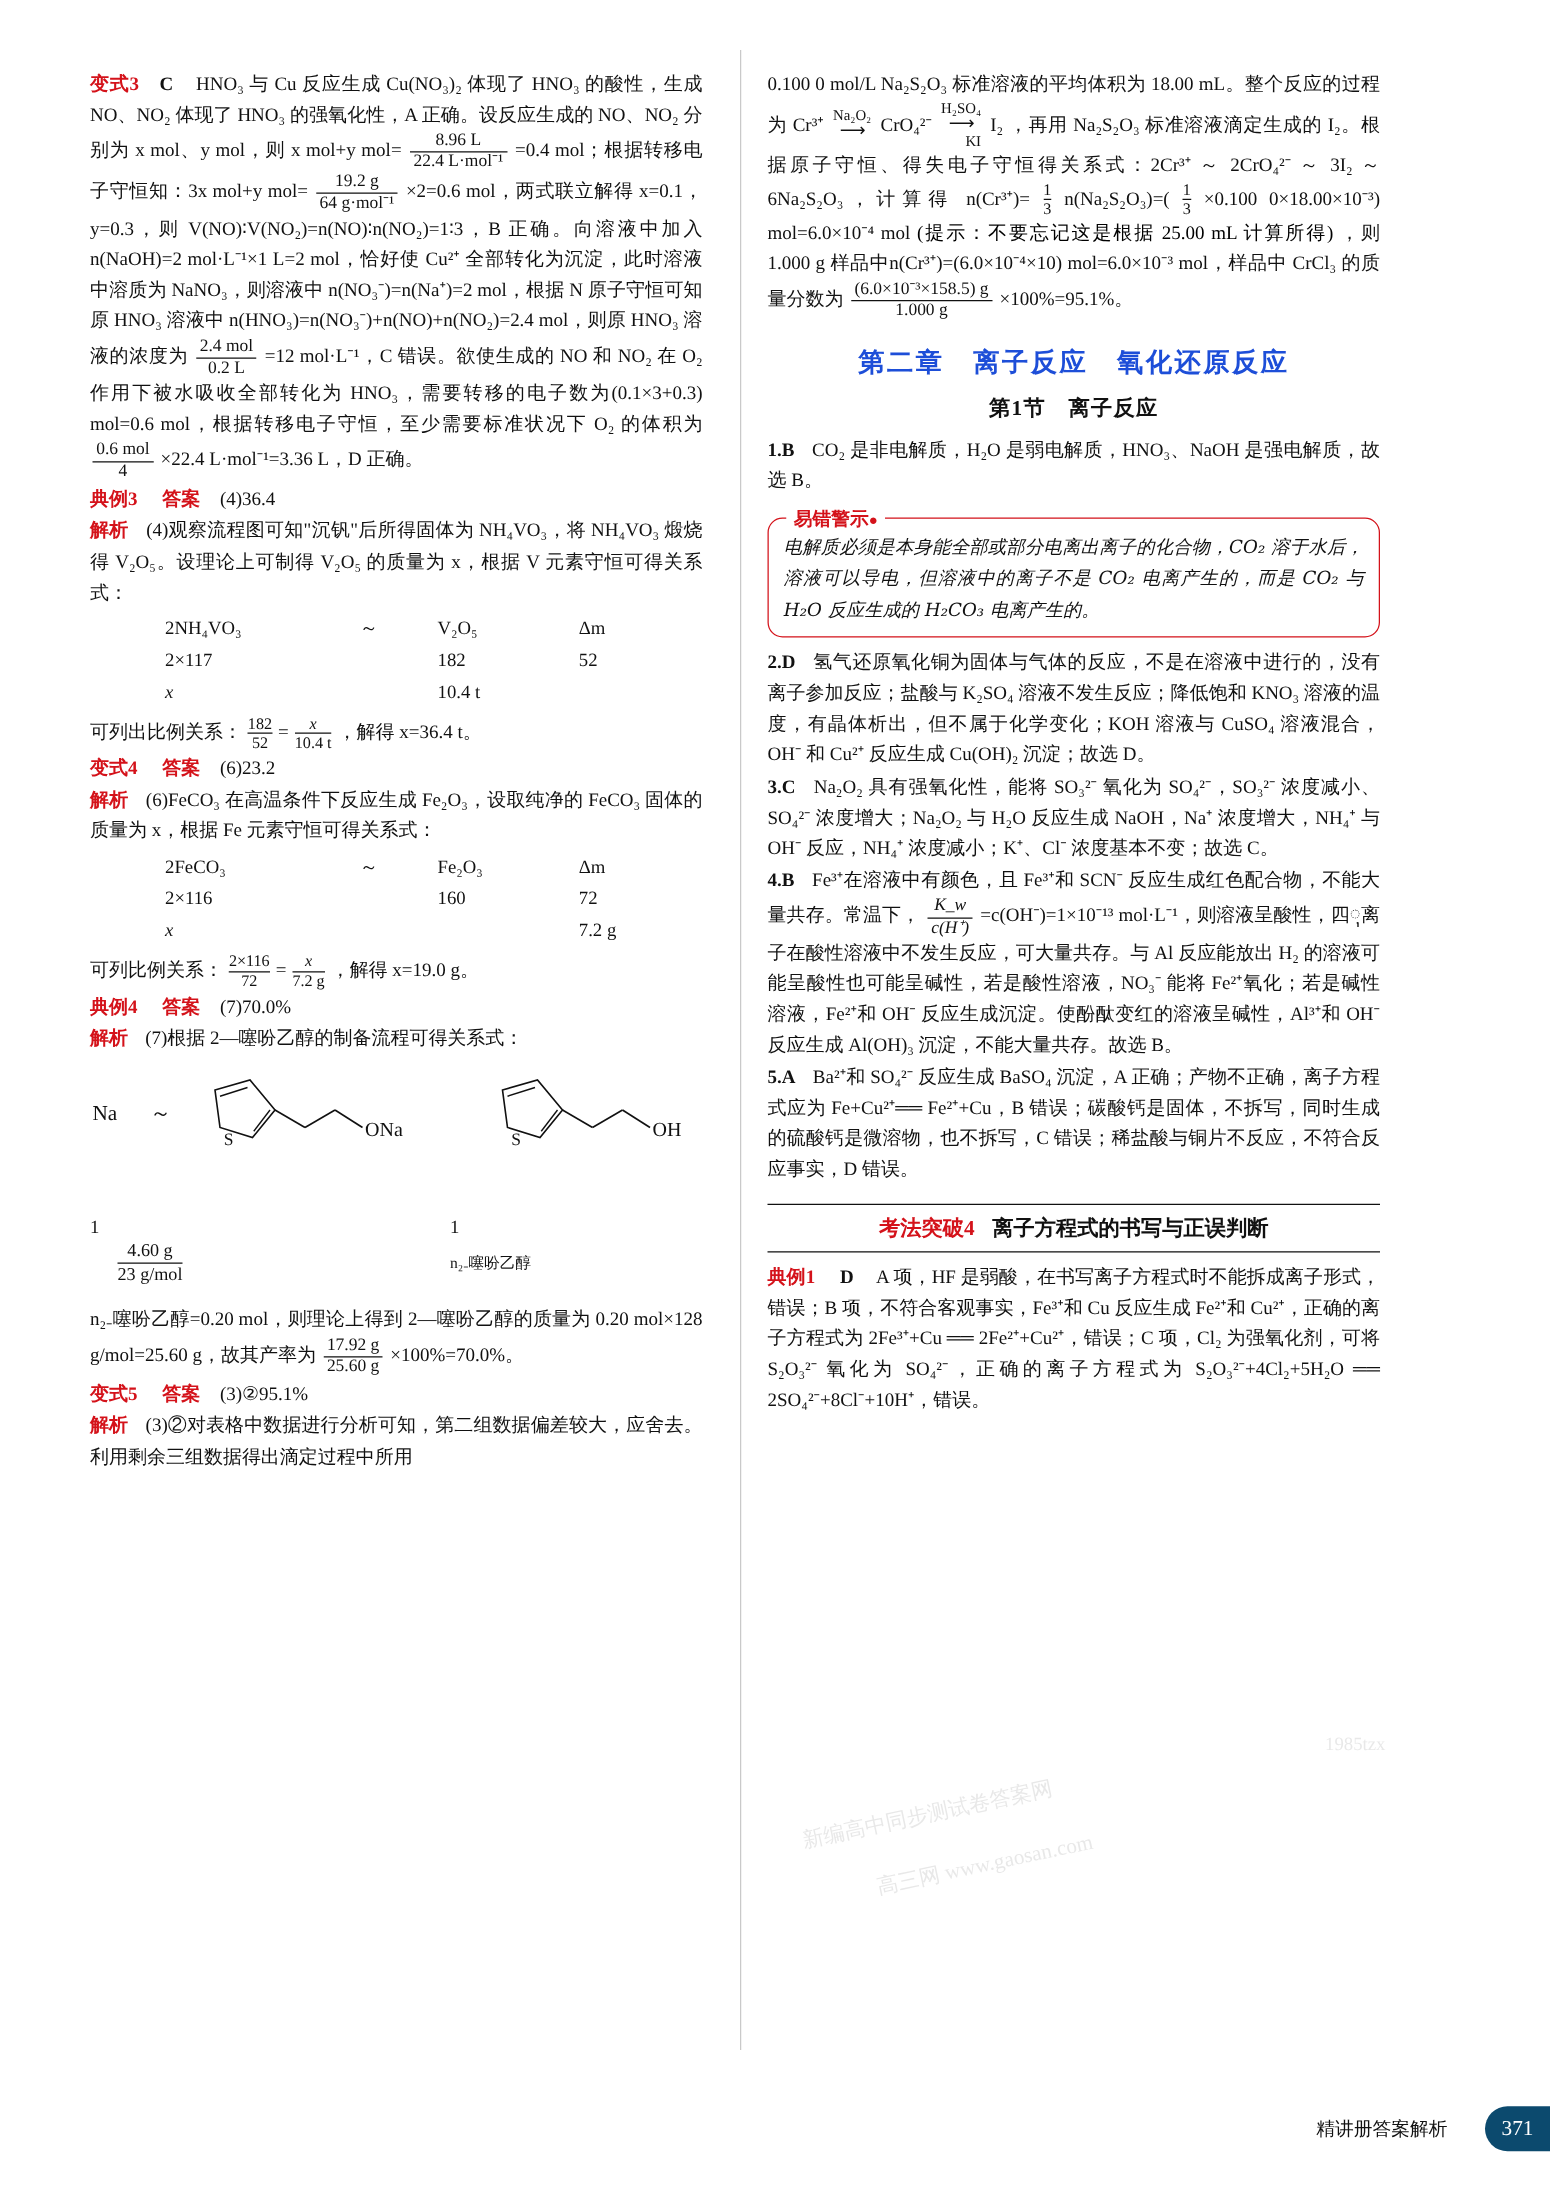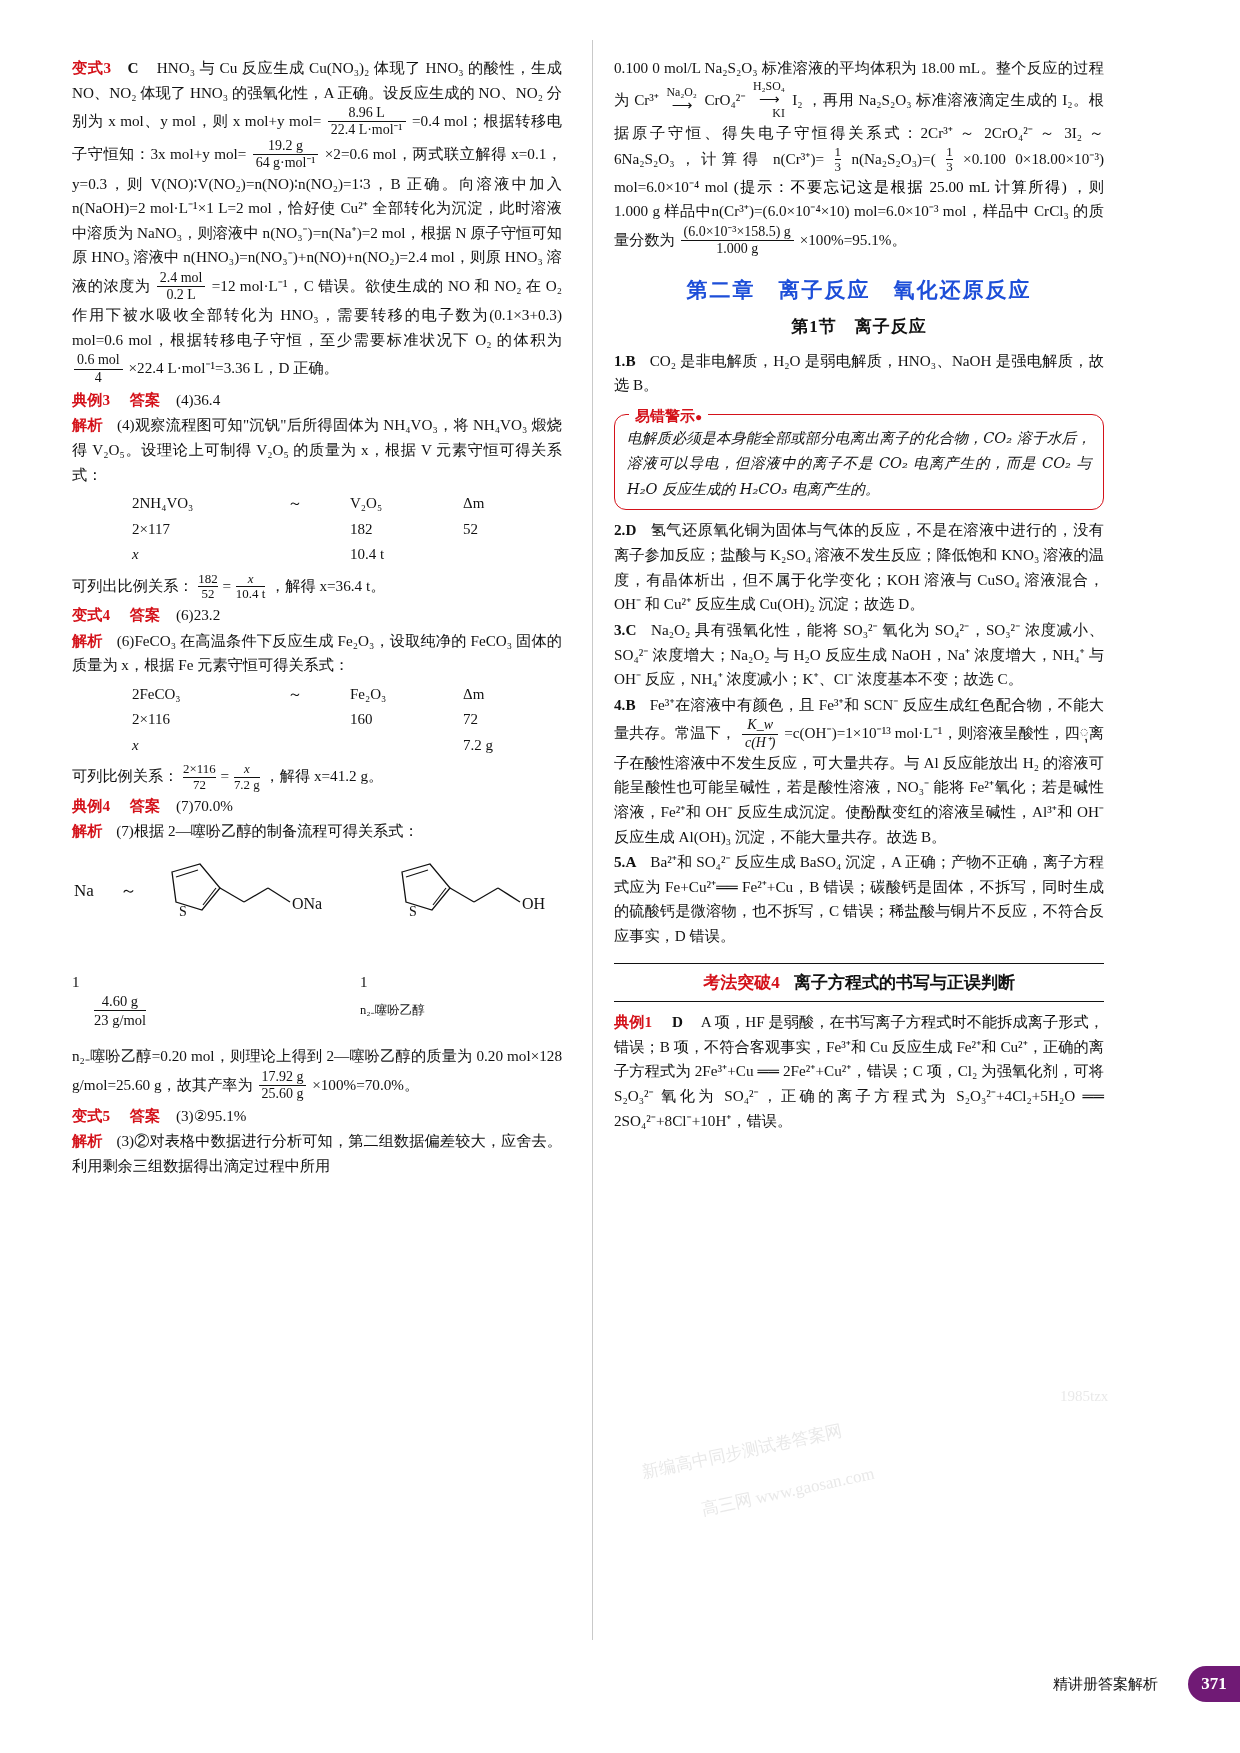--- a/index.html
+++ b/index.html
@@ -132,30 +132,30 @@
   .eqtable .c1 { width: 168px; text-align: left; padding-left: 60px;}
   .eqtable .c2 { width: 40px; text-align:center;}
   .eqtable .c3 { width: 78px; text-align: left;}
   .eqtable .c4 { width: 70px; text-align: left;}
   
   .struct { margin: 6px 0 2px 0; position: relative; height: 118px;}
   .struct2 { margin: 2px 0 4px 0; position: relative; height: 70px;}
   
   .footer {
     position: absolute;
-    right: 72px; bottom: 59px;
+    right: 72px; bottom: 40px;
     display: flex; align-items: flex-end;
   }
   .footer .txt { font-size: 15px; color: #111; margin-right: 10px;}
   .pagenum {
-    background: #701a75; color: #fff;
+    background: #0c4a6e; color: #fff;
     width: 52px; height: 36px;
     border-radius: 18px 0 0 18px;
     display: flex; align-items: center; justify-content: center;
-    font-size: 17px; font-weight: bold;
+    font-size: 17px; font-weight: normal;
     position: absolute; right: -72px; bottom: -8px;
   }
   .wm {
     position: absolute;
     color: rgba(150,150,150,0.22);
     font-size: 17px;
     transform: rotate(-12deg);
     white-space: nowrap;
     pointer-events: none;
   }
@@ -272,21 +272,21 @@
       <span>可列比例关系：</span>
       <span class="fracs">
         <span class="num">2×116</span>
         <span class="den">72</span>
       </span>
       <span>=</span>
       <span class="fracs">
         <span class="num it">x</span>
         <span class="den">7.2 g</span>
       </span>
-      <span>，解得 x=41.2 g。</span>
+      <span>，解得 x=19.0 g。</span>
     </p>
 
     <p class="ansline">
       <span class="lbl">典例4</span>
       <span class="lbl" style="margin-left:16px">答案</span>
       <span style="margin-left:12px">(7)70.0%</span>
     </p>
     <p>
       <span class="lbl">解析</span>
       <span style="margin-left:10px">(7)根据 2—噻吩乙醇的制备流程可得关系式：</span>

